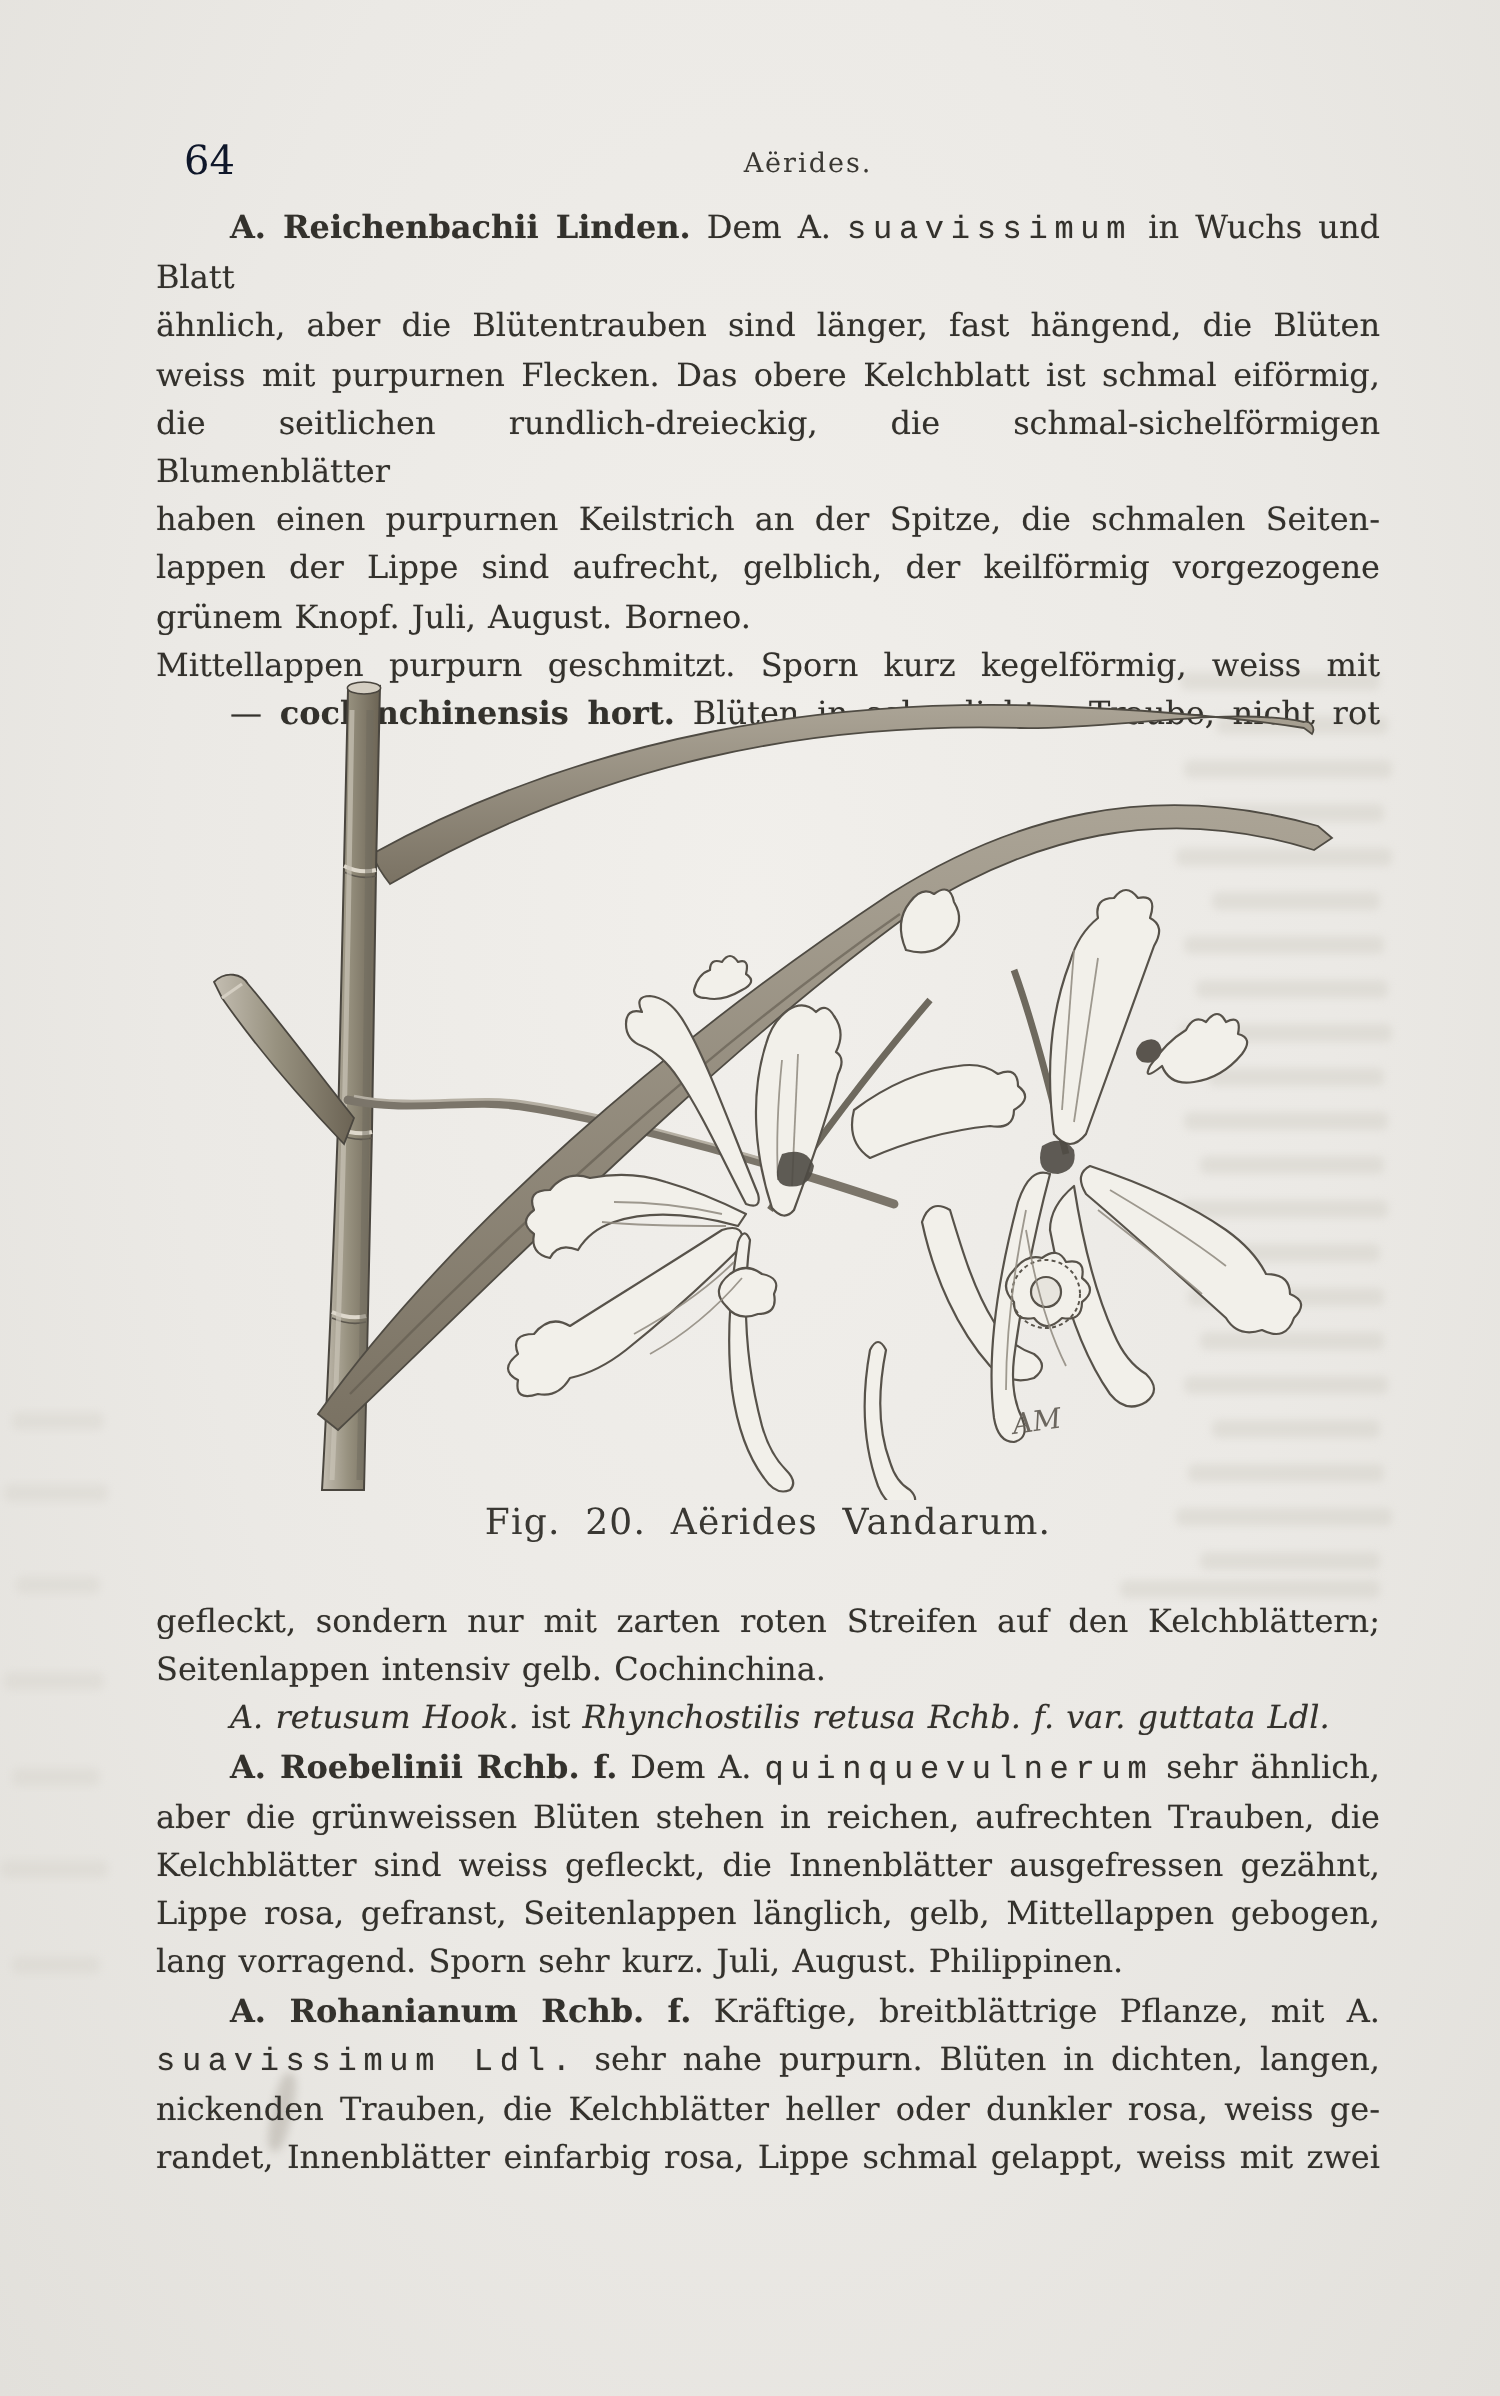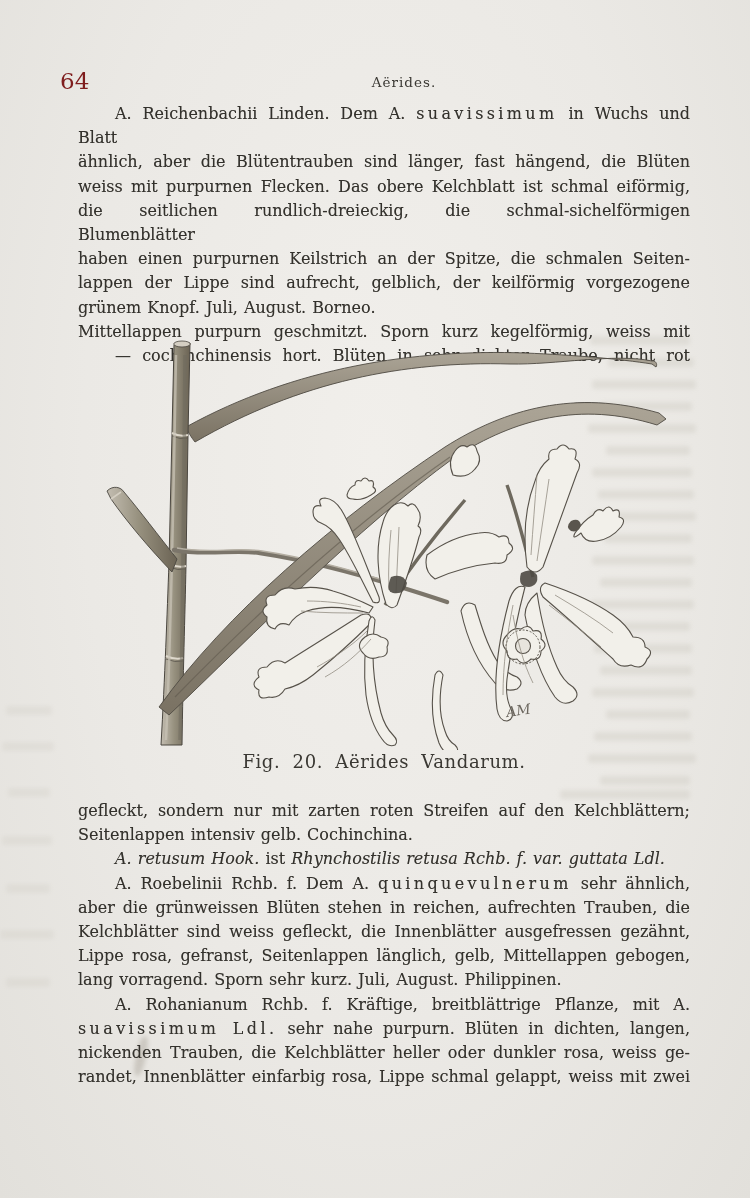--- a/index.html
+++ b/index.html
@@ -3,34 +3,34 @@
 <meta charset="utf-8">
 <style>
   html,body{margin:0;padding:0;}
   body{
     width:750px;height:1198px;position:relative;overflow:hidden;
     background:radial-gradient(ellipse at 50% 38%, #f1efeb 0%, #ebe9e5 55%, #e2e0db 100%);
     font-family:"DejaVu Serif","Liberation Serif",serif;
     color:#302e29;
   }
   .col{position:absolute;left:78px;width:612px;}
-  .pagenum{position:absolute;left:60px;top:68px;font-size:23px;color:#7f1d1d;}
+  .pagenum{position:absolute;left:92px;top:68px;font-size:20px;color:#0f172a;}
   .runhead{position:absolute;left:78px;top:74px;width:612px;text-align:center;
     font-size:13.5px;letter-spacing:1px;color:#3a3833;padding-left:20px;}
   .textblock{font-size:16px;color:#33312c;text-shadow:0 0 .4px rgba(40,38,32,.35);}
   .tline{
     line-height:24.2px;
     text-align:justify;text-align-last:justify;-moz-text-align-last:justify;
     word-spacing:1px;
   }
   .tline.flush{text-align-last:left;-moz-text-align-last:left;}
   .tline.ind{text-indent:37px;}
-  .seg-b{font-weight:normal;}
+  .seg-b{font-weight:bold;}
   .seg-i{font-style:italic;}
-  .seg-sp{letter-spacing:.21em;}
+  .seg-sp{letter-spacing:.21em;font-family:Liberation Mono, monospace;}
   .caption{position:absolute;left:78px;top:751px;width:612px;text-align:center;
     font-size:18px;letter-spacing:.6px;word-spacing:6px;color:#3a3833;}
   .figwrap{position:absolute;left:55px;top:315px;width:640px;height:435px;}
   .ghost{position:absolute;background:#cfccc3;filter:blur(2px);border-radius:3px;}
   .smudge{position:absolute;background:#aaa49a;filter:blur(2px);border-radius:40%;}
 </style>
 </head>
 <body>
 
 <div id="ghosts">

